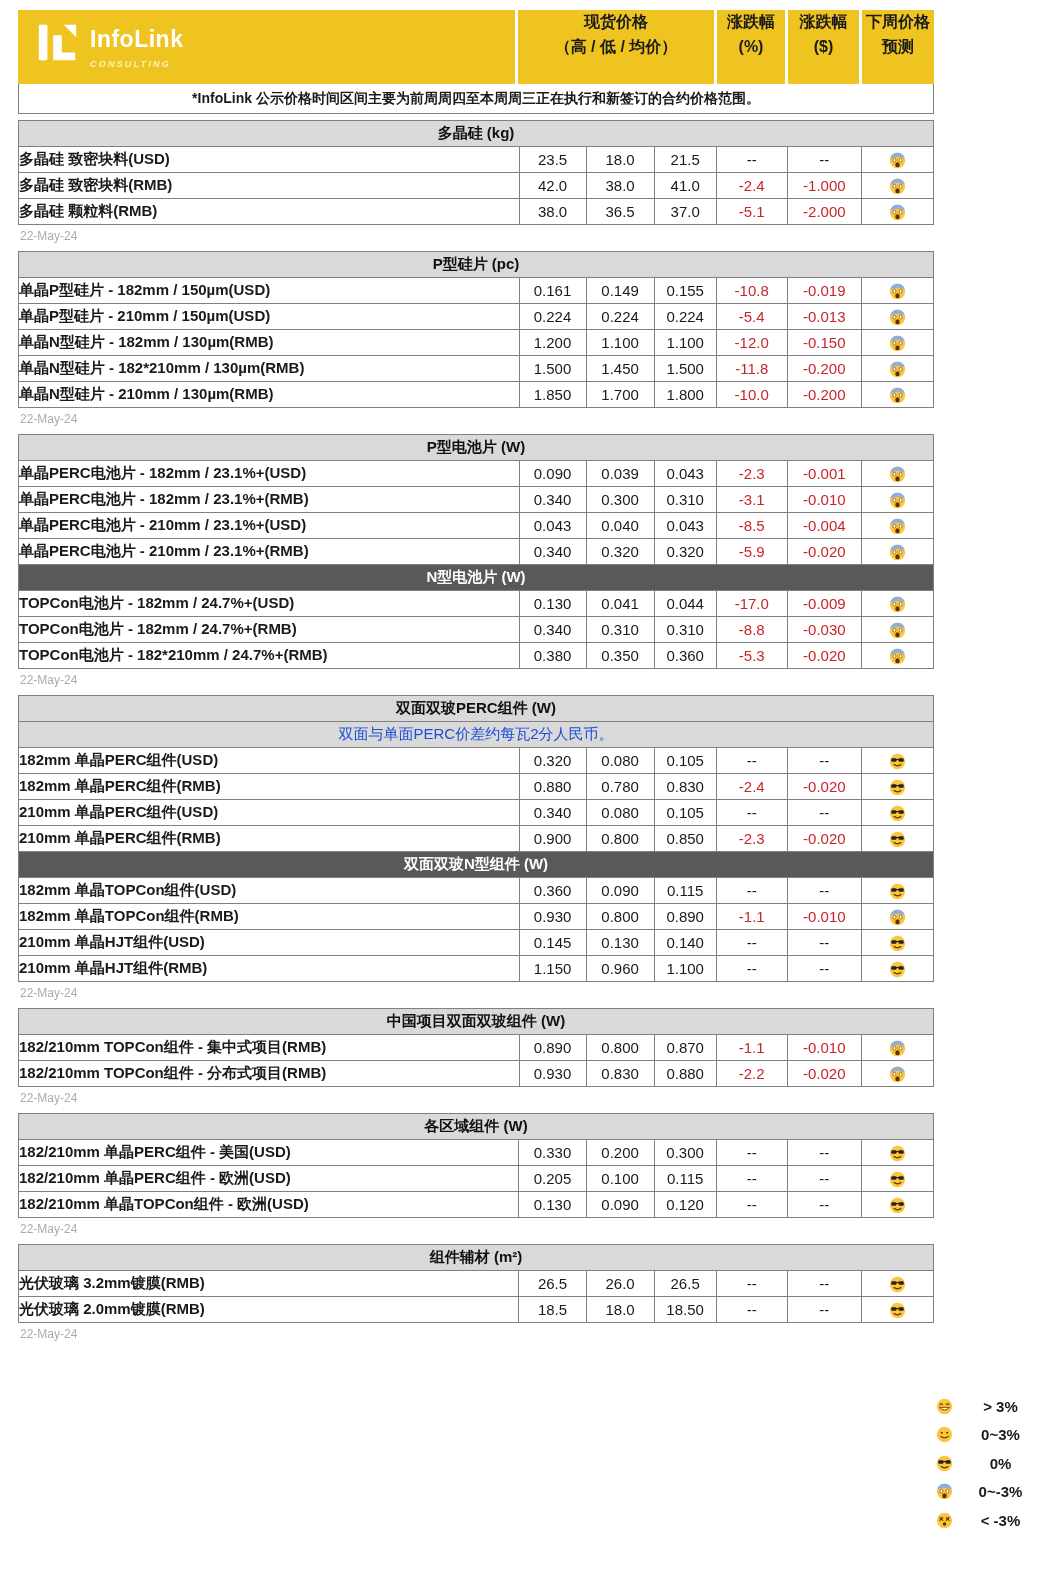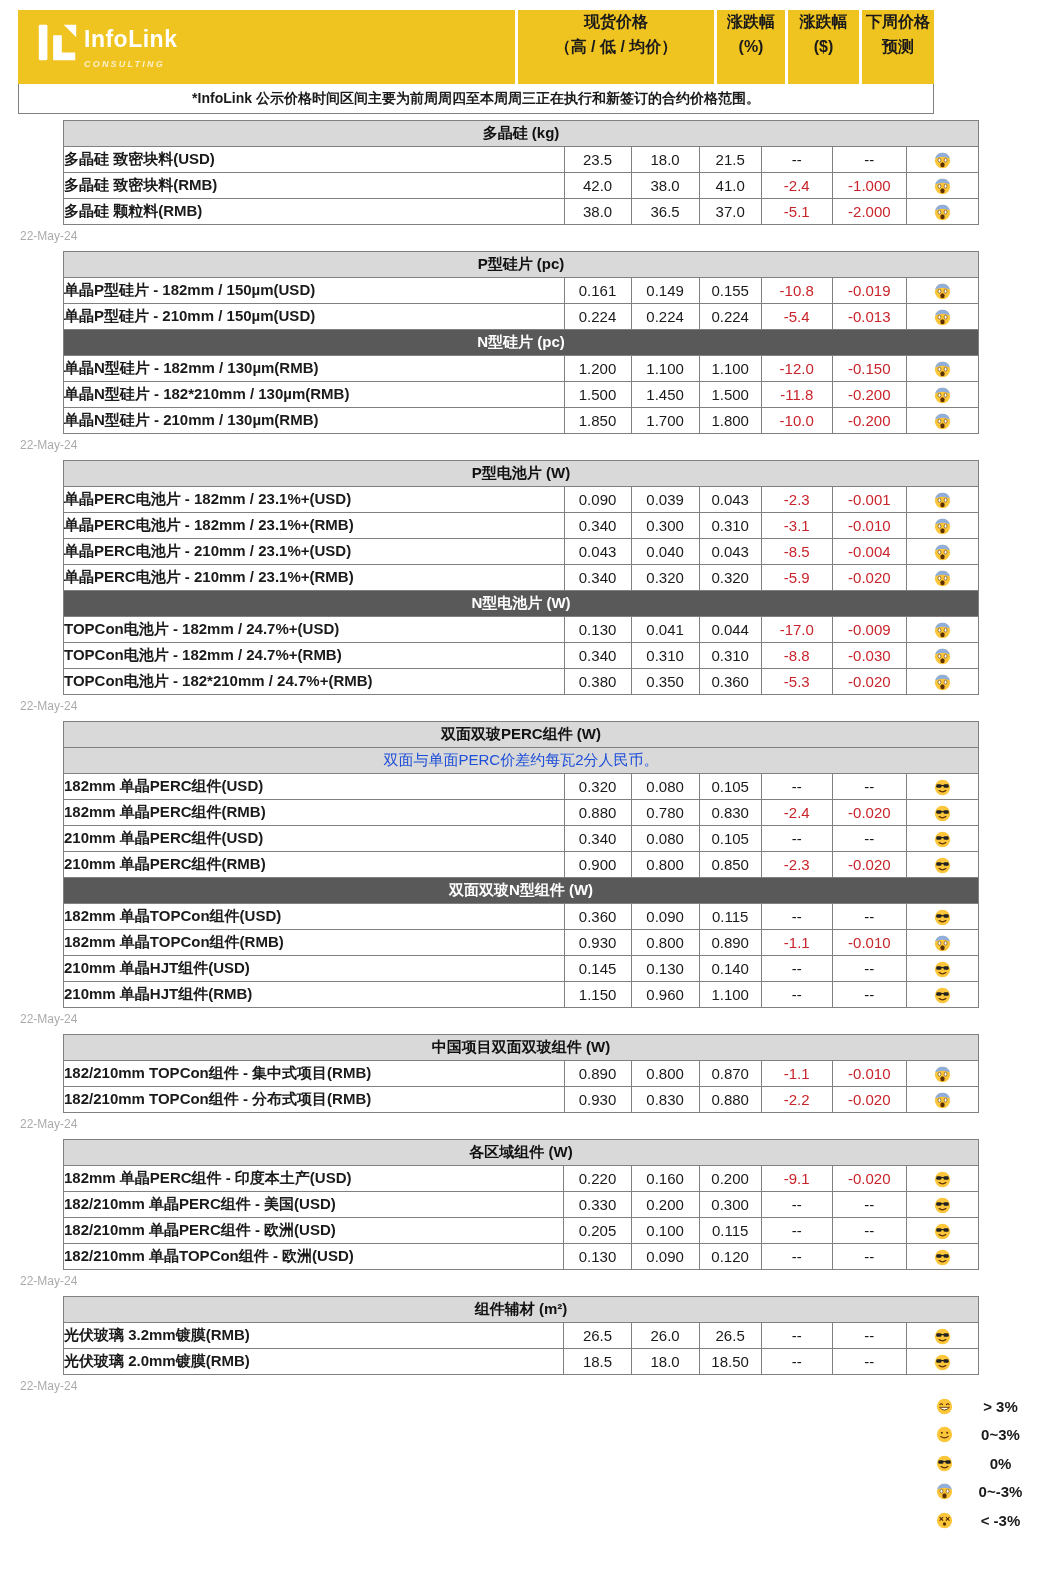--- a/index.html
+++ b/index.html
@@ -9,31 +9,31 @@
     font-family:"Liberation Sans","DejaVu Sans",sans-serif; color:#1a1a1a;
     overflow:hidden;
   }
   .page { position:absolute; left:18px; top:10px; width:1014px; }
 
   
   .top-header { display:grid; grid-template-columns:500px 199px 71px 74px 72px; width:916px; height:74px; }
   .top-header .cell { background:#F0C420; display:flex; flex-direction:column; align-items:center; justify-content:flex-start;
     font-weight:bold; font-size:16px; line-height:1.55; text-align:center; border-right:3px solid #ffffff; }
   .top-header .cell:last-child { border-right:none; }
-  .logo-cell { flex-direction:row !important; justify-content:flex-start !important; padding-left:16px; gap:4px; }
+  .logo-cell { flex-direction:row !important; justify-content:flex-start !important; padding-left:16px; gap:10px; }
   .brand-text { display:flex; flex-direction:column; align-items:flex-start; }
   .brand-name { color:#ffffff; font-size:23px; font-weight:bold; letter-spacing:0.5px; }
   .brand-sub { color:rgba(255,255,255,0.75); font-size:9px; font-weight:bold; letter-spacing:2.2px; margin-top:1px;font-style:italic; }
 
   
   .note { width:916px; height:30px; border:1px solid #808080; border-top:none; display:flex; align-items:center; justify-content:center;
     font-weight:bold; font-size:14px; margin-bottom:6px; }
 
   
-  table.sec-table { border-collapse:collapse; table-layout:fixed; width:916px;margin-left:45px; }
+  table.sec-table { border-collapse:collapse; table-layout:fixed; width:916px; }
   table.sec-table td { border:1px solid #808080; height:26px; padding:0; font-size:15px; overflow:hidden; white-space:nowrap; }
   td.sec-head { text-align:center; font-weight:bold; font-size:16px; height:27px; }
   td.sec-head.light { background:#D9D9D9; color:#111; }
   td.sec-head.dark  { background:#595959; color:#ffffff; }
   td.sec-sub { text-align:center; font-weight:normal; font-size:14px; background:#D9D9D9; color:#1d4ed8; height:25px; }
   td.lbl { text-align:left; padding-left:9px; font-weight:bold; font-size:14.5px; }
   td.num { text-align:center; font-weight:normal; }
   td.num.neg { color:#C9242B; }
   td.emo { text-align:center; }
   .emoji { display:inline-flex; vertical-align:middle; }
@@ -196,23 +196,20 @@
                 <svg width="17" height="17" viewBox="0 0 20 20">
                   <circle cx="10" cy="10" r="9" fill="#FCC63A"></circle>
                   <path d="M1.3 7.6 A9 9 0 0 1 18.7 7.6 Q10 3.4 1.3 7.6 Z" fill="#8FAEDC"></path>
                   <ellipse cx="6.4" cy="9.6" rx="1.7" ry="2.3" fill="#fff" stroke="#5C3101" stroke-width="0.7"></ellipse>
                   <ellipse cx="13.6" cy="9.6" rx="1.7" ry="2.3" fill="#fff" stroke="#5C3101" stroke-width="0.7"></ellipse>
                   <ellipse cx="10" cy="15" rx="2.6" ry="3" fill="#5C3101"></ellipse>
                 </svg>
               </span></td>
           </tr>
           <tr>
-            <td colspan="7" class="sec-head dark">N型硅片 (pc)</td>
-          </tr>
-          <tr>
             <td class="lbl">单晶N型硅片 - 182mm / 130µm(RMB)</td>
             <td class="num">1.200</td>
             <td class="num">1.100</td>
             <td class="num">1.100</td>
             <td class="num neg">-12.0</td>
             <td class="num neg">-0.150</td>
             <td class="emo"><span class="emoji">
                 <svg width="17" height="17" viewBox="0 0 20 20">
                   <circle cx="10" cy="10" r="9" fill="#FCC63A"></circle>
                   <path d="M1.3 7.6 A9 9 0 0 1 18.7 7.6 Q10 3.4 1.3 7.6 Z" fill="#8FAEDC"></path>
@@ -616,37 +613,20 @@
           <col style="width: 62px;">
           <col style="width: 71px;">
           <col style="width: 74px;">
           <col style="width: 72px;">
         </colgroup>
         <tbody>
           <tr>
             <td colspan="7" class="sec-head light">各区域组件 (W)</td>
           </tr>
           <tr>
-            <td class="lbl">182mm 单晶PERC组件 - 印度本土产(USD)</td>
-            <td class="num">0.220</td>
-            <td class="num">0.160</td>
-            <td class="num">0.200</td>
-            <td class="num neg">-9.1</td>
-            <td class="num neg">-0.020</td>
-            <td class="emo"><span class="emoji">
-                <svg width="17" height="17" viewBox="0 0 20 20">
-                  <circle cx="10" cy="10" r="9" fill="#FCC63A"></circle>
-                  <rect x="2.6" y="6.2" width="6.2" height="4.2" rx="1.6" fill="#222"></rect>
-                  <rect x="11.2" y="6.2" width="6.2" height="4.2" rx="1.6" fill="#222"></rect>
-                  <rect x="8" y="7" width="4" height="1.4" fill="#222"></rect>
-                  <path d="M6 13.6 Q10 16.6 14 13.6" stroke="#5C3101" stroke-width="1.4" fill="none" stroke-linecap="round"></path>
-                </svg>
-              </span></td>
-          </tr>
-          <tr>
             <td class="lbl">182/210mm 单晶PERC组件 - 美国(USD)</td>
             <td class="num">0.330</td>
             <td class="num">0.200</td>
             <td class="num">0.300</td>
             <td class="num">--</td>
             <td class="num">--</td>
             <td class="emo"><span class="emoji">
                 <svg width="17" height="17" viewBox="0 0 20 20">
                   <circle cx="10" cy="10" r="9" fill="#FCC63A"></circle>
                   <rect x="2.6" y="6.2" width="6.2" height="4.2" rx="1.6" fill="#222"></rect>

